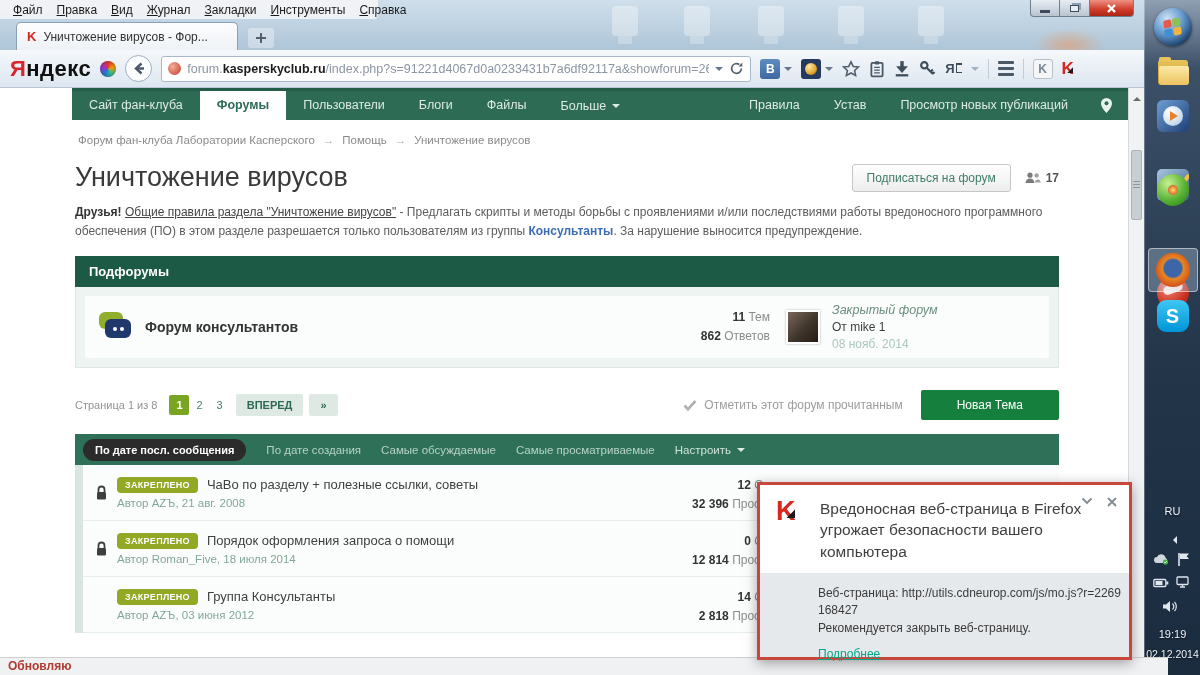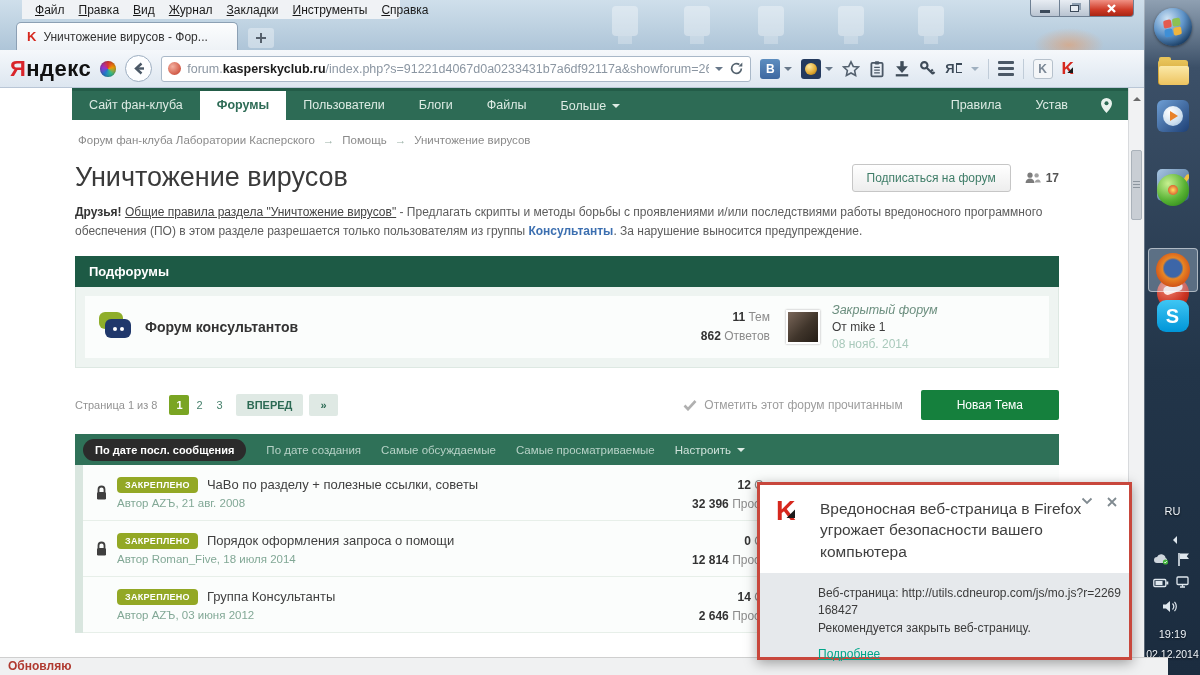--- a/index.html
+++ b/index.html
@@ -12,21 +12,21 @@
 
   .titlebar { position:absolute; left:0; top:0; width:100%; height:50px;
     background:linear-gradient(#cfdfeb,#aec5d8); }
   .ghost { position:absolute; top:6px; width:26px; height:30px; border-radius:4px;
     background:rgba(255,255,255,.35); box-shadow:0 14px 0 -6px rgba(255,255,255,.25); }
   .warmghost { position:absolute; top:28px; right:40px; width:70px; height:34px;
     background:radial-gradient(closest-side,rgba(235,150,90,.55),rgba(235,150,90,0)); }
 
   .menubar { position:absolute; left:0; top:0; height:19px; width:378px;
     background:rgba(241,243,245,.97); display:flex; align-items:center; padding-left:6px;
-    border-bottom-right-radius:4px;margin-left:22px; }
+    border-bottom-right-radius:4px; }
   .menu-item { display:inline-block; font-size:12px; color:#1a1a1a; padding:0 7px; cursor:default; }
   .menu-item::first-letter { text-decoration:underline; }
 
   .win-controls { position:absolute; top:0; right:10px; display:flex; }
   .wc { height:17px; border:1px solid #6e7f92; border-top:none; display:flex; align-items:center;
     justify-content:center; background:linear-gradient(#e8edf3,#b9c4d1); }
   .wc-min { width:30px; border-radius:0 0 0 4px; }
   .wc-res { width:30px; border-left:none; }
   .wc-close { width:44px; border-left:none; border-radius:0 0 4px 0;
     background:linear-gradient(#f09184,#cf3b28 60%,#a82514); }
@@ -349,20 +349,21 @@
       <span class="nav-tab">Пользователи</span>
       <span class="nav-tab">Блоги</span>
       <span class="nav-tab">Файлы</span>
       <span class="nav-more">
           <span>Больше</span>
           <span class="tri tri-dn tri-w"></span>
         </span>
       <span class="nav-right">
         <span class="nav-tab">Правила</span>
         <span class="nav-tab">Устав</span>
+        <span class="nav-tab">Просмотр новых публикаций</span>
         <span class="nav-pin">
           <svg width="11" height="15" viewBox="0 0 11 15">
               <path d="M5.5 0A5.5 5.5 0 0 0 0 5.5C0 9.5 5.5 15 5.5 15S11 9.5 11 5.5A5.5 5.5 0 0 0 5.5 0z" fill="#e8f2ed"></path>
               <circle cx="5.5" cy="5.3" r="2" fill="#2d6b55"></circle>
             </svg>
         </span>
       </span>
     </div>
 
     <div class="breadcrumb">
@@ -486,21 +487,21 @@
           <span class="t-lock"></span>
           <span class="t-main">
             <span class="t-line1">
                 <span class="badge">ЗАКРЕПЛЕНО</span>
                 <span class="t-title">Группа Консультанты</span>
               </span>
             <span class="t-author">Автор AZЪ, 03 июня 2012</span>
           </span>
           <span class="t-stats">
             <div><b>14</b> <span>Ответов</span></div>
-            <div><b>2 646</b> <span>Просмотров</span></div>
+            <div><b>2 818</b> <span>Просмотров</span></div>
           </span>
         </div>
 
       </div>
     </div>
   </div>
 
   <div class="scrollbar">
     <span class="sb-up"></span>
     <div class="sb-thumb">

